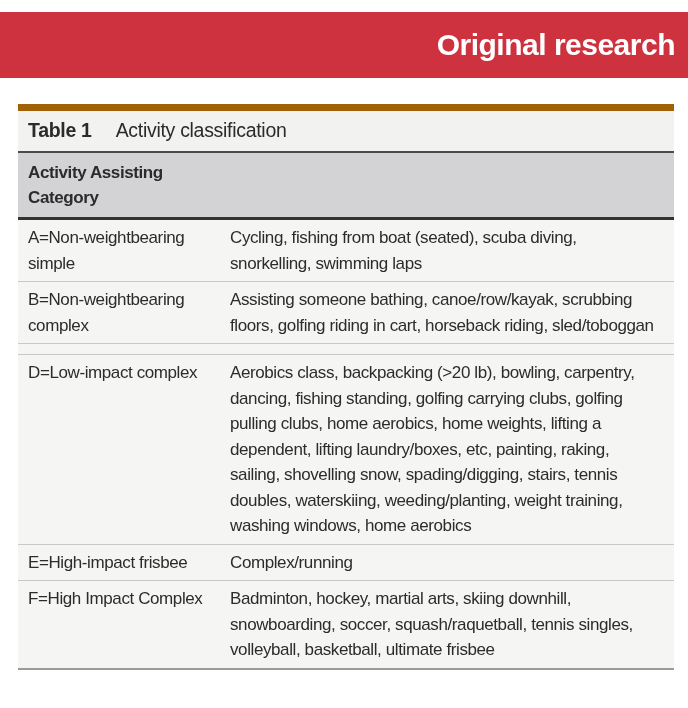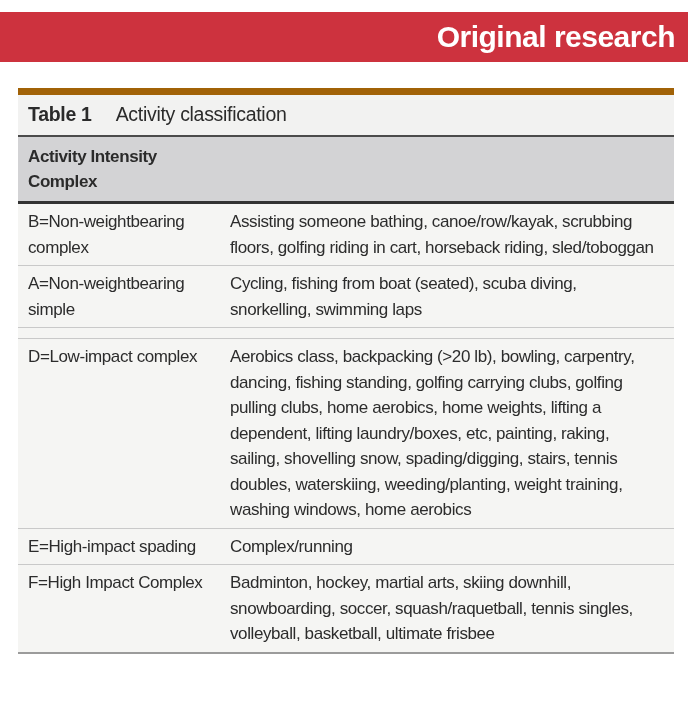--- a/index.html
+++ b/index.html
@@ -5,21 +5,21 @@
   * { margin:0; padding:0; box-sizing:border-box; }
   html, body { background:#ffffff; }
   body {
     width:688px; height:708px;
     font-family:"Liberation Sans", sans-serif;
     color:#262626;
     overflow:hidden;
   }
   .banner {
     margin-top:12px;
-    height:50px;
+    height:66px;
     background:#cd323e;
     display:flex;
     align-items:center;
     justify-content:flex-end;
     padding-right:13px;
     padding-left:16px;
   }
   .banner-label {
     color:#ffffff;
     font-weight:bold;
@@ -82,40 +82,40 @@
   <span class="banner-label">Original research</span>
 </div>
 
 <div class="tablewrap">
 
   <div class="t-title">
     <span class="tnum">Table 1</span><span>Activity classification</span>
   </div>
 
   <div class="t-head">
-    <div class="cell-cat">Activity Intensity Complex</div>
+    <div class="cell-cat">Activity Assisting Category</div>
   </div>
 
   <div class="t-body">
     <div class="t-row">
+      <div class="cell-cat">A=Non-weightbearing simple</div>
+      <div class="cell-act">Cycling, fishing from boat (seated), scuba diving, snorkelling, swimming laps</div>
+    </div>
+    <div class="t-row">
       <div class="cell-cat">B=Non-weightbearing complex</div>
       <div class="cell-act">Assisting someone bathing, canoe/row/kayak, scrubbing floors, golfing riding in cart, horseback riding, sled/toboggan</div>
-    </div>
-    <div class="t-row">
-      <div class="cell-cat">A=Non-weightbearing simple</div>
-      <div class="cell-act">Cycling, fishing from boat (seated), scuba diving, snorkelling, swimming laps</div>
     </div>
     <div class="t-row">
     </div>
     <div class="t-row">
       <div class="cell-cat">D=Low-impact complex</div>
       <div class="cell-act">Aerobics class, backpacking (&gt;20 lb), bowling, carpentry, dancing, fishing standing, golfing carrying clubs, golfing pulling clubs, home aerobics, home weights, lifting a dependent, lifting laundry/boxes, etc, painting, raking, sailing, shovelling snow, spading/digging, stairs, tennis doubles, waterskiing, weeding/planting, weight training, washing windows, home aerobics</div>
     </div>
     <div class="t-row">
-      <div class="cell-cat">E=High-impact spading</div>
+      <div class="cell-cat">E=High-impact frisbee</div>
       <div class="cell-act">Complex/running</div>
     </div>
     <div class="t-row">
       <div class="cell-cat">F=High Impact Complex</div>
       <div class="cell-act">Badminton, hockey, martial arts, skiing downhill, snowboarding, soccer, squash/raquetball, tennis singles, volleyball, basketball, ultimate frisbee</div>
     </div>
   </div>
 
 </div>
 

